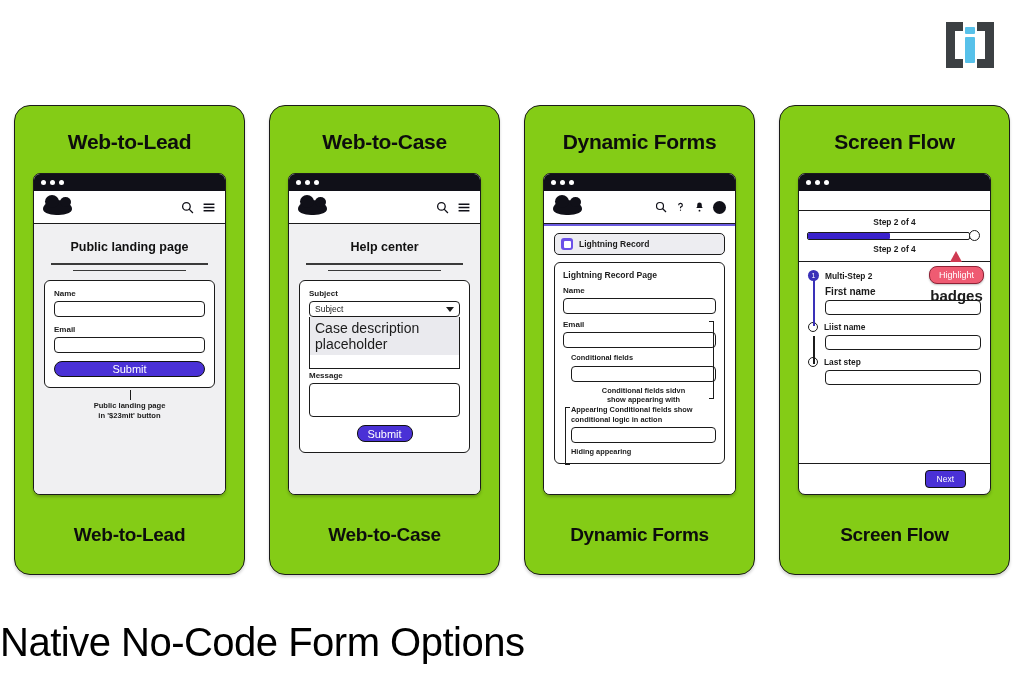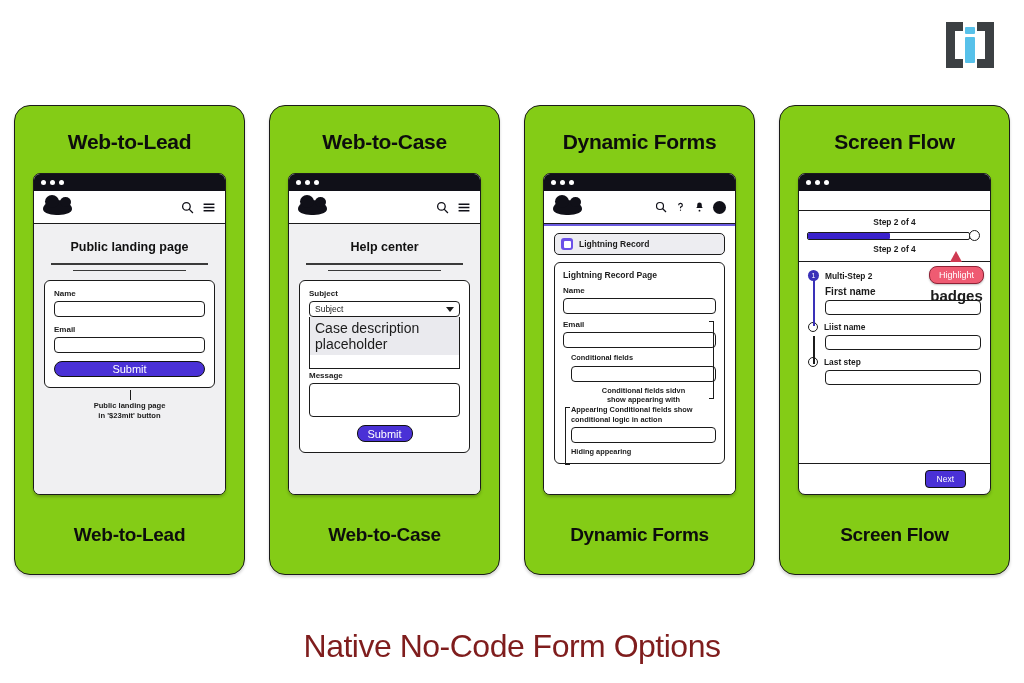--- a/index.html
+++ b/index.html
@@ -193,21 +193,21 @@
     border-top: 1.6px solid #1b1b1b; padding: 6px 24px; display: flex; justify-content: flex-end;
   }
   .btn-next {
     background: #4a31d6; border: 1.6px solid #111; border-radius: 4px;
     color: #fff; font-size: 8.5px; padding: 3px 11px;
   }
 
   
   #page-footer-title {
     position: absolute; bottom: 18px; left: 0; width: 100%;
-    text-align: center; font-size: 32px; color: #7f1d1d; letter-spacing: -.5px;
+    font-size: 40px; color: #000000; letter-spacing: -.5px;
   }
 </style>
 </head>
 <body>
 
 <div id="brand-logo">
   <span class="brk left"></span>
   <span class="i-dot"></span>
   <span class="i-stem"></span>
   <span class="brk right"></span>

